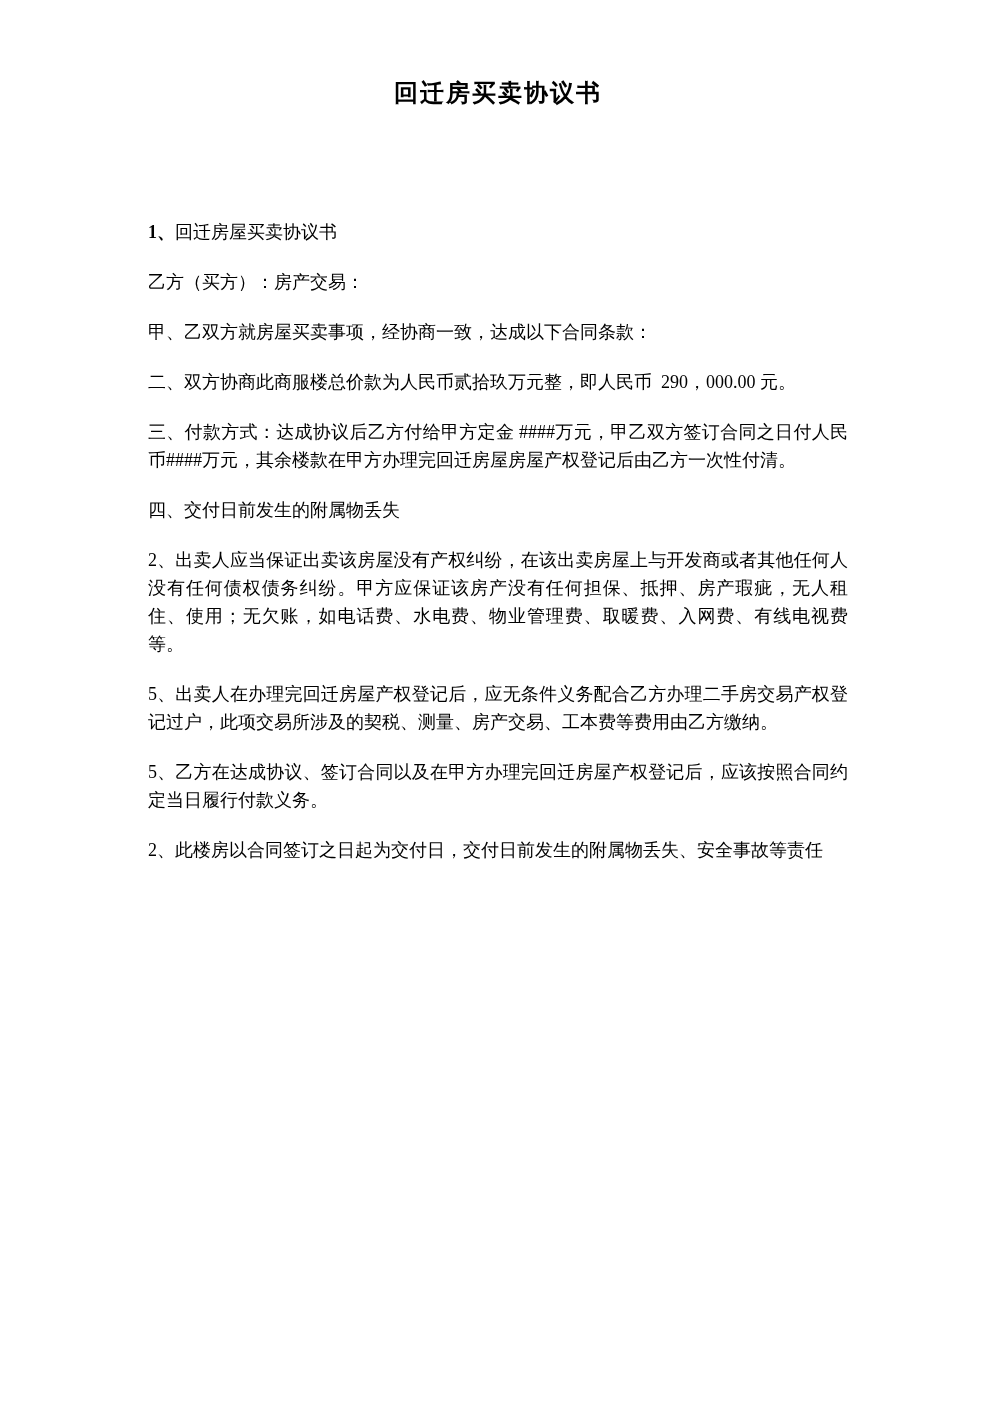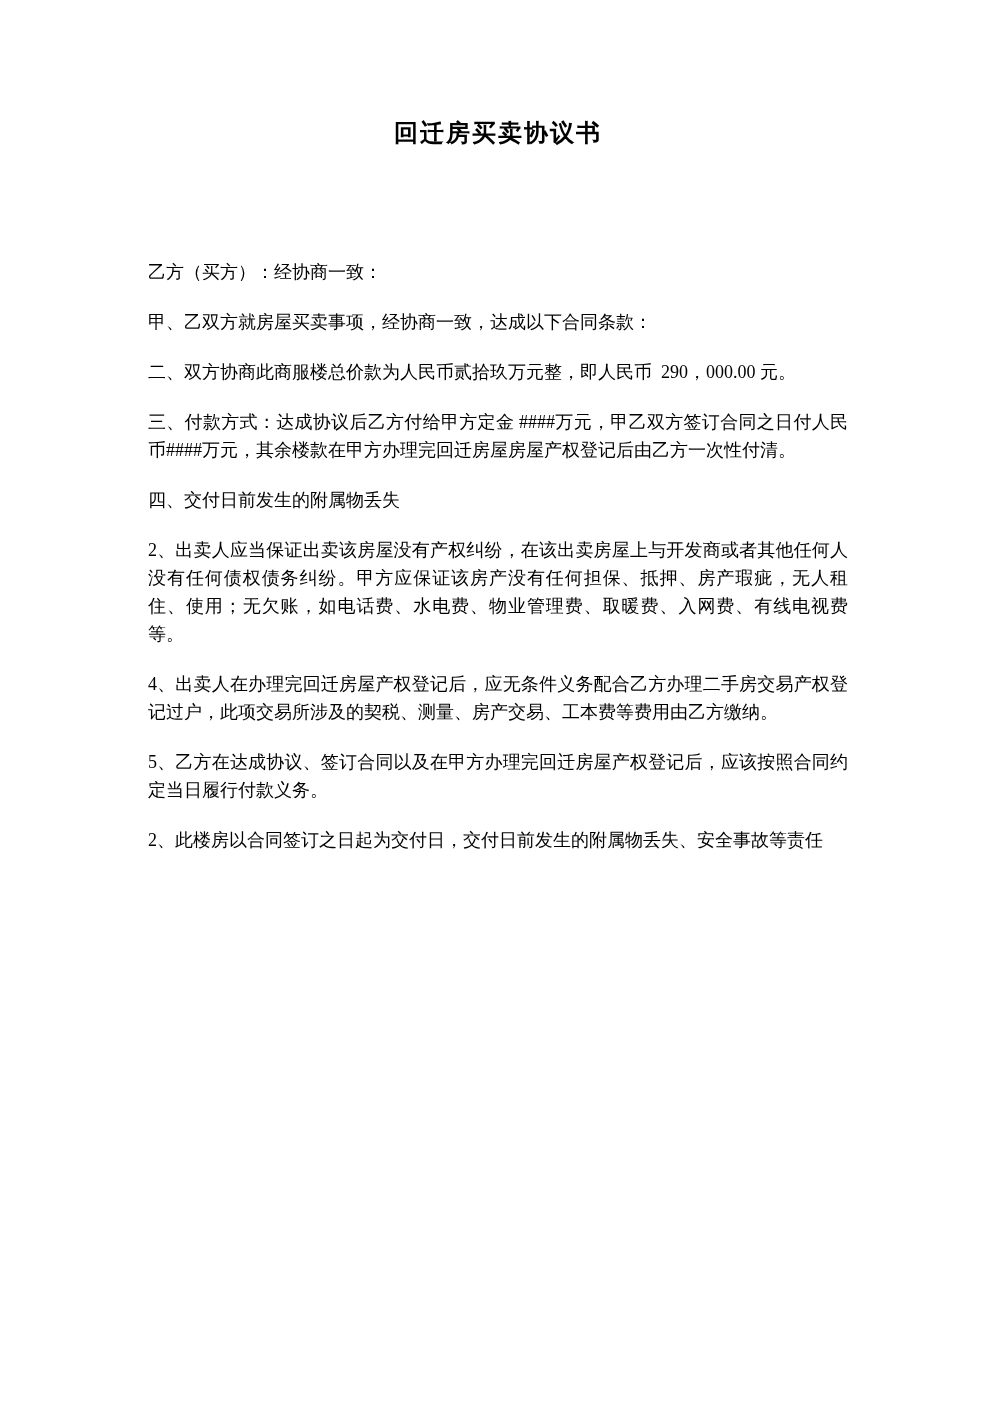--- a/index.html
+++ b/index.html
@@ -7,21 +7,21 @@
       padding: 0;
       background: #ffffff;
     }
     .page {
       position: relative;
       width: 993px;
       height: 1404px;
       box-sizing: border-box;
       background: #ffffff;
       color: #000000;
-      padding: 118px 145px 0 148px;
+      padding: 78px 145px 0 148px;
       overflow: hidden;
       font-family: "Liberation Serif", "DejaVu Serif", serif;
     }
     .doc-title {
       font-size: 24px;
       font-weight: bold;
       line-height: 30px;
       text-align: center;
       letter-spacing: 2px;
       margin: 0 0 110px 0;
@@ -36,36 +36,39 @@
       font-weight: bold;
     }
   </style>
 </head>
 <body>
 
 <div class="page">
 
   <h1 class="doc-title">回迁房买卖协议书</h1>
 
+  <p class="para section-heading">
+    <span class="num">1、</span><span>回迁房屋买卖协议书</span>
+  </p>
 
 
-  <p class="para">乙方（买方）：经协商一致：</p>
+  <p class="para">乙方（买方）：房产交易：</p>
 
   <p class="para">甲、乙双方就房屋买卖事项，经协商一致，达成以下合同条款：</p>
 
 
   <p class="para">二、双方协商此商服楼总价款为人民币贰拾玖万元整，即人民币&nbsp; 290，000.00 元。</p>
 
   <p class="para">三、付款方式：达成协议后乙方付给甲方定金 ####万元，甲乙双方签订合同之日付人民币####万元，其余楼款在甲方办理完回迁房屋房屋产权登记后由乙方一次性付清。</p>
 
   <p class="para">四、交付日前发生的附属物丢失</p>
 
 
   <p class="para">2、出卖人应当保证出卖该房屋没有产权纠纷，在该出卖房屋上与开发商或者其他任何人没有任何债权债务纠纷。甲方应保证该房产没有任何担保、抵押、房产瑕疵，无人租住、使用；无欠账，如电话费、水电费、物业管理费、取暖费、入网费、有线电视费等。</p>
 
 
-  <p class="para">4、出卖人在办理完回迁房屋产权登记后，应无条件义务配合乙方办理二手房交易产权登记过户，此项交易所涉及的契税、测量、房产交易、工本费等费用由乙方缴纳。</p>
+  <p class="para">5、出卖人在办理完回迁房屋产权登记后，应无条件义务配合乙方办理二手房交易产权登记过户，此项交易所涉及的契税、测量、房产交易、工本费等费用由乙方缴纳。</p>
 
   <p class="para">5、乙方在达成协议、签订合同以及在甲方办理完回迁房屋产权登记后，应该按照合同约定当日履行付款义务。</p>
 
   <p class="para">2、此楼房以合同签订之日起为交付日，交付日前发生的附属物丢失、安全事故等责任</p>
 
 </div>
 
 </body></html>

